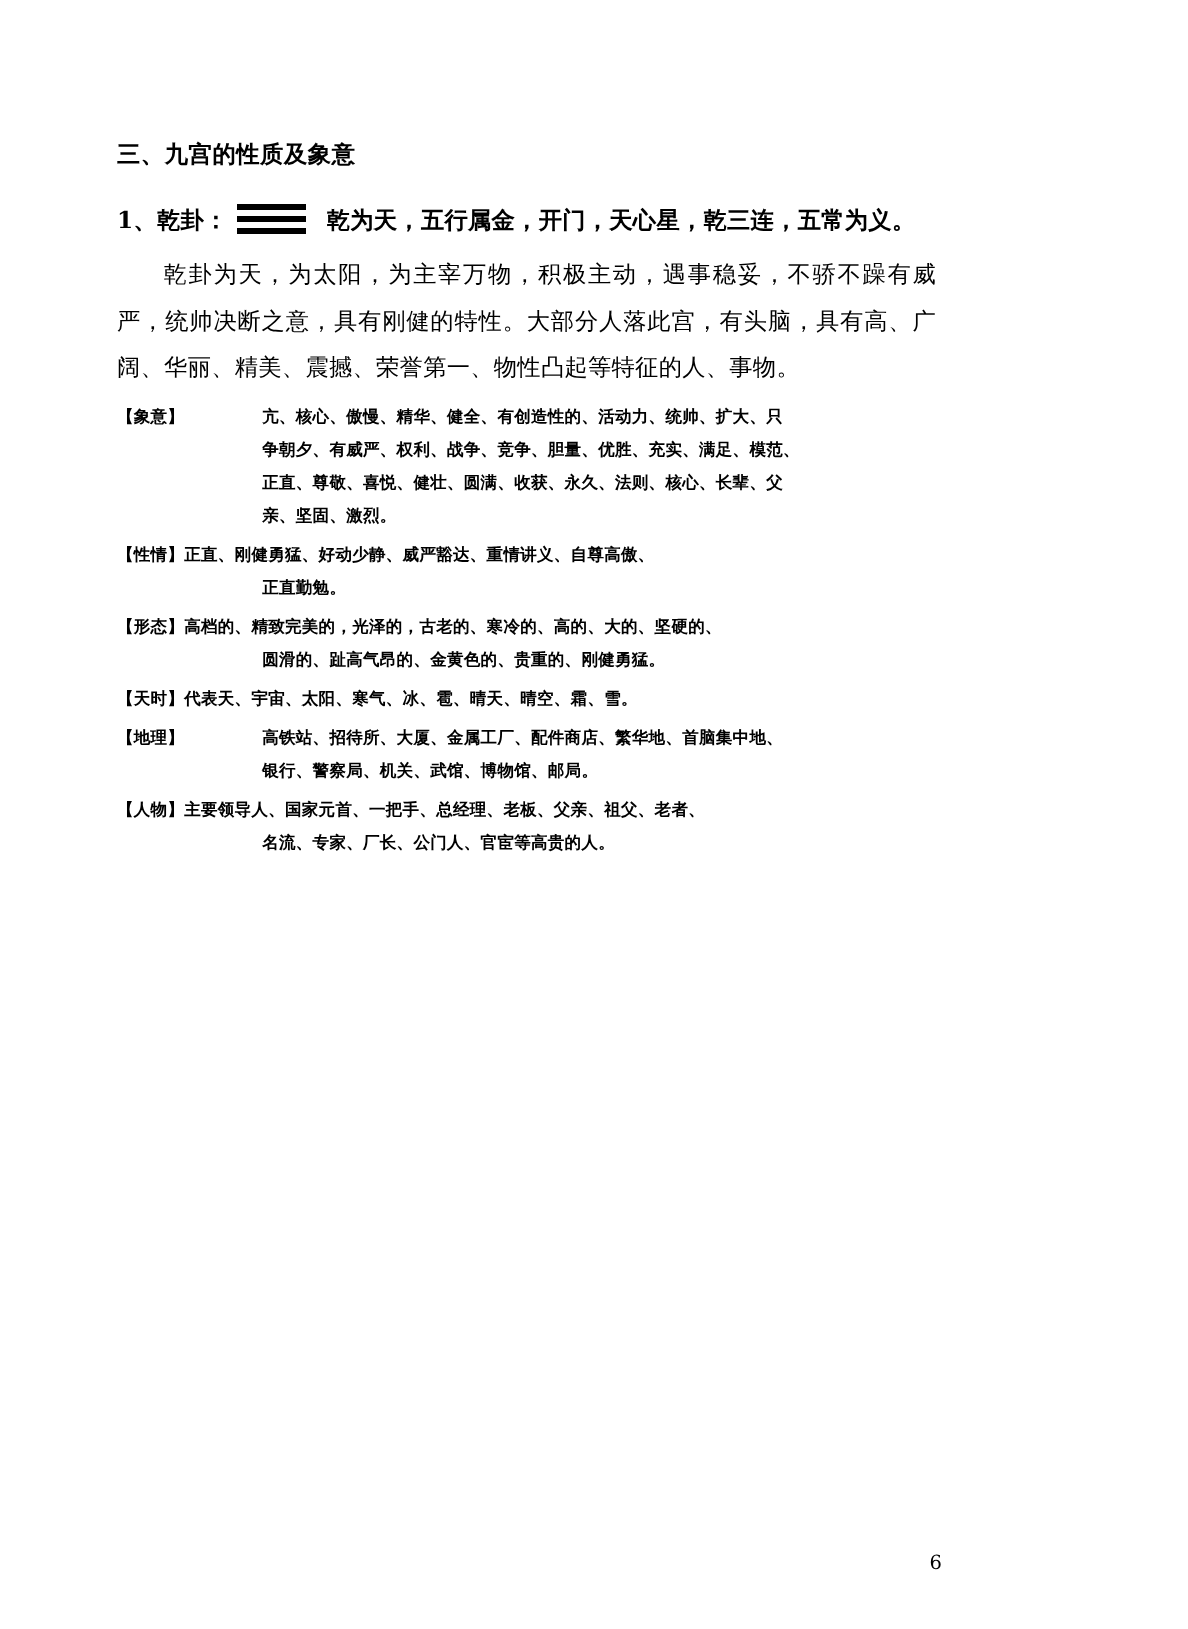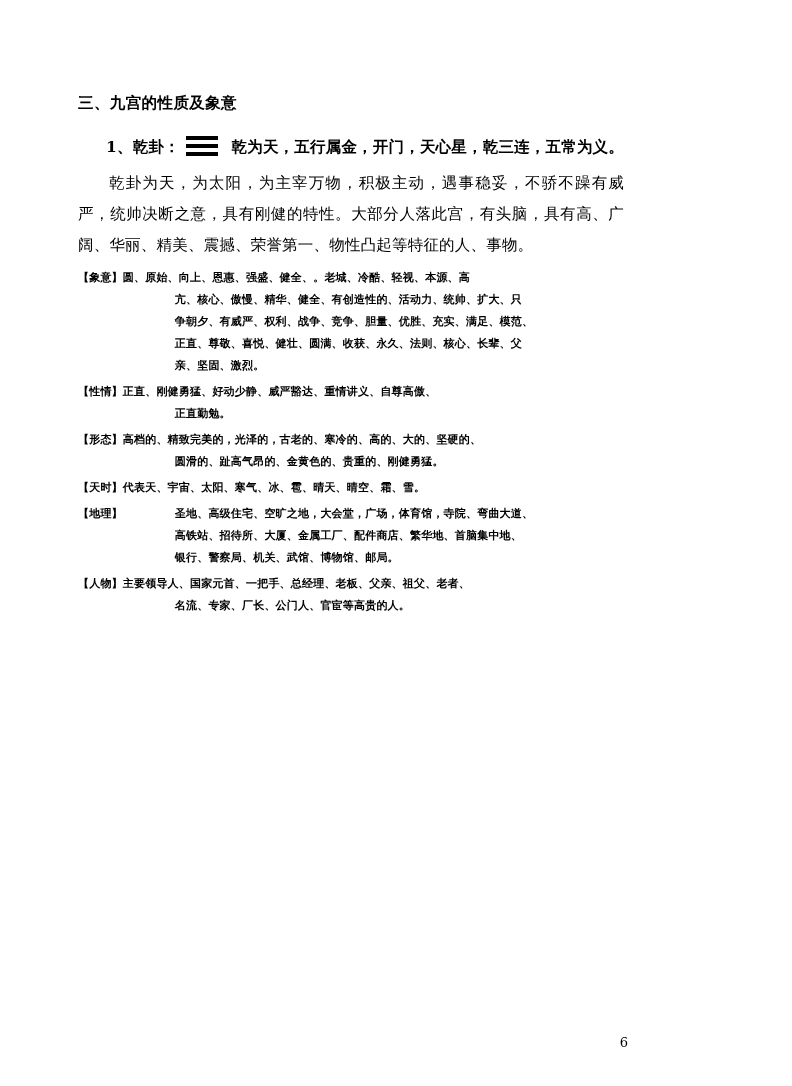--- a/index.html
+++ b/index.html
@@ -36,21 +36,21 @@
   }
   
   .item-line {
     display: flex;
     align-items: center;
     flex-wrap: nowrap;
     margin: 0 0 6px 0;
     font-weight: bold;
     font-size: 15.5px;
   }
-  .item-label { white-space: nowrap; margin-left: 28px; }
+  .item-label { white-space: nowrap; }
   .trigram {
     display: inline-block;
     width: 46px;
     margin: 0 14px 0 6px;
     position: relative;
     top: -1px;
   }
   .trigram i {
     display: block;
     height: 4px;
@@ -118,21 +118,20 @@
           <i></i>
       </span>
       <span class="item-text">乾为天，五行属金，开门，天心星，乾三连，五常为义。</span>
     </div>
 
     <p class="para">乾卦为天，为太阳，为主宰万物，积极主动，遇事稳妥，不骄不躁有威严，统帅决断之意，具有刚健的特性。大部分人落此宫，有头脑，具有高、广阔、华丽、精美、震撼、荣誉第一、物性凸起等特征的人、事物。</p>
 
     <div class="entry">
       <span class="entry-label">【象意】</span>
       <span class="entry-content">
-        <span class="cont0">圆、原始、向上、恩惠、强盛、健全、。老城、冷酷、轻视、本源、高</span>
         <span class="cont">亢、核心、傲慢、精华、健全、有创造性的、活动力、统帅、扩大、只</span>
         <span class="cont">争朝夕、有威严、权利、战争、竞争、胆量、优胜、充实、满足、模范、</span>
         <span class="cont">正直、尊敬、喜悦、健壮、圆满、收获、永久、法则、核心、长辈、父</span>
         <span class="cont">亲、坚固、激烈。</span>
       </span>
     </div>
 
     <div class="entry">
       <span class="entry-label">【性情】</span>
       <span class="entry-content">
@@ -152,21 +151,20 @@
     <div class="entry">
       <span class="entry-label">【天时】</span>
       <span class="entry-content">
         <span class="cont0">代表天、宇宙、太阳、寒气、冰、雹、晴天、晴空、霜、雪。</span>
       </span>
     </div>
 
     <div class="entry">
       <span class="entry-label">【地理】</span>
       <span class="entry-content">
-        <span class="cont">圣地、高级住宅、空旷之地，大会堂，广场，体育馆，寺院、弯曲大道、</span>
         <span class="cont">高铁站、招待所、大厦、金属工厂、配件商店、繁华地、首脑集中地、</span>
         <span class="cont">银行、警察局、机关、武馆、博物馆、邮局。</span>
       </span>
     </div>
 
     <div class="entry">
       <span class="entry-label">【人物】</span>
       <span class="entry-content">
         <span class="cont0">主要领导人、国家元首、一把手、总经理、老板、父亲、祖父、老者、</span>
         <span class="cont">名流、专家、厂长、公门人、官宦等高贵的人。</span>

